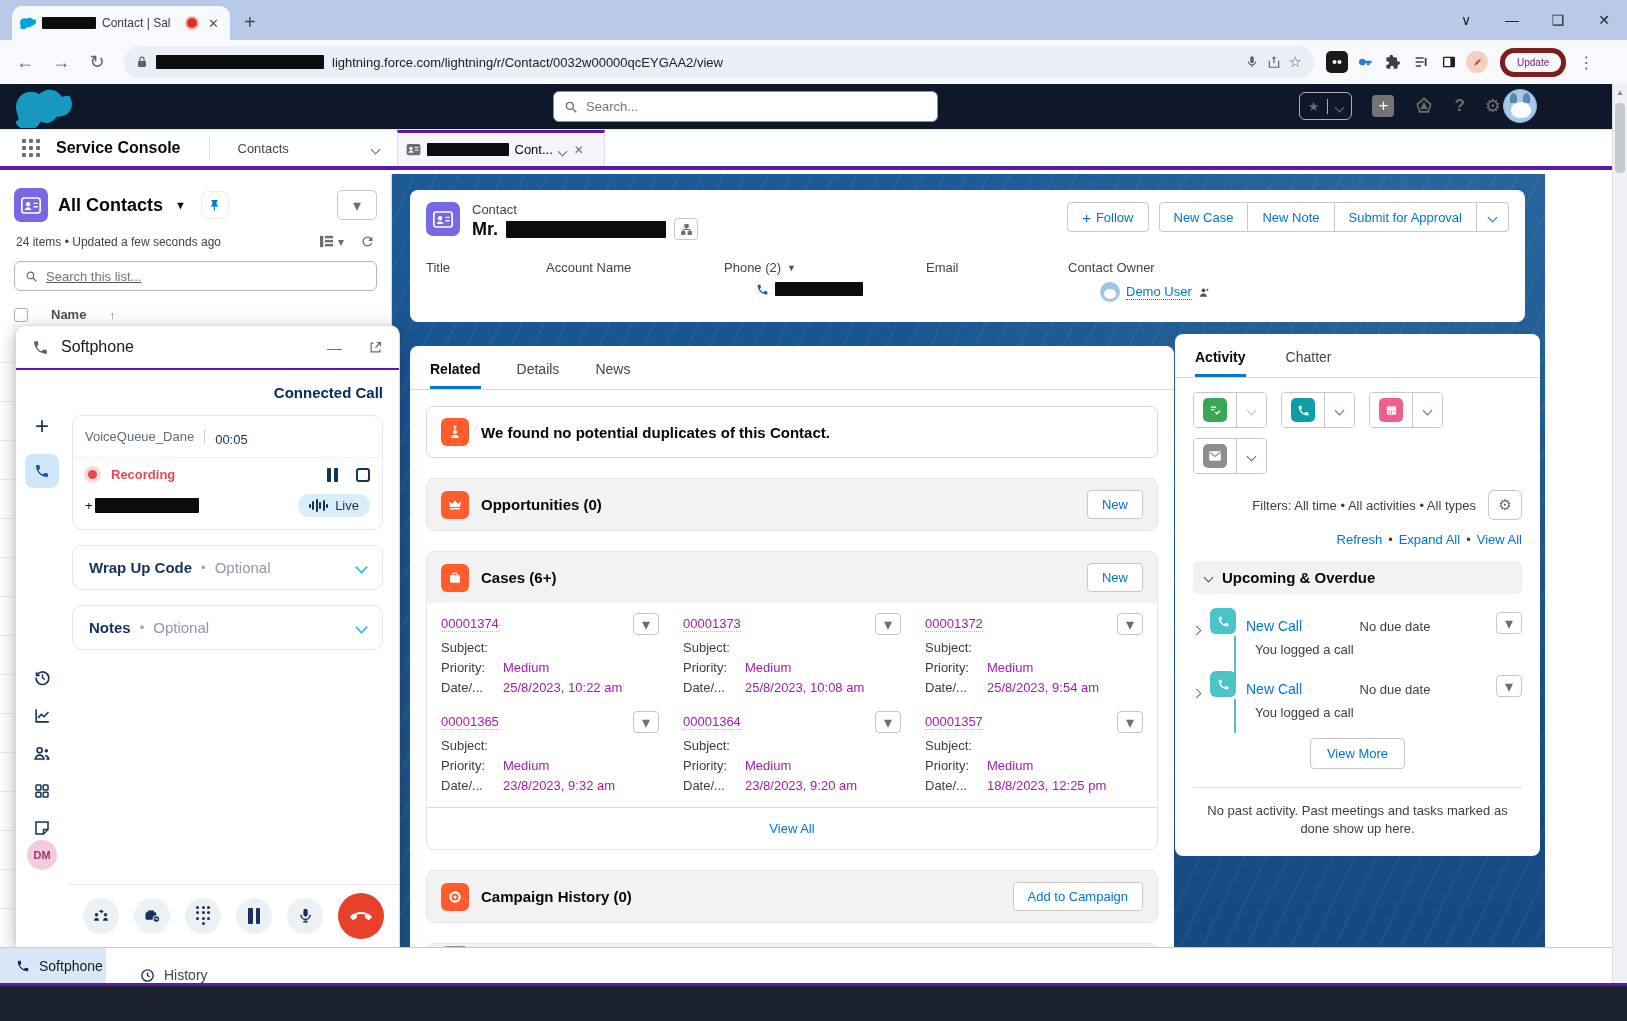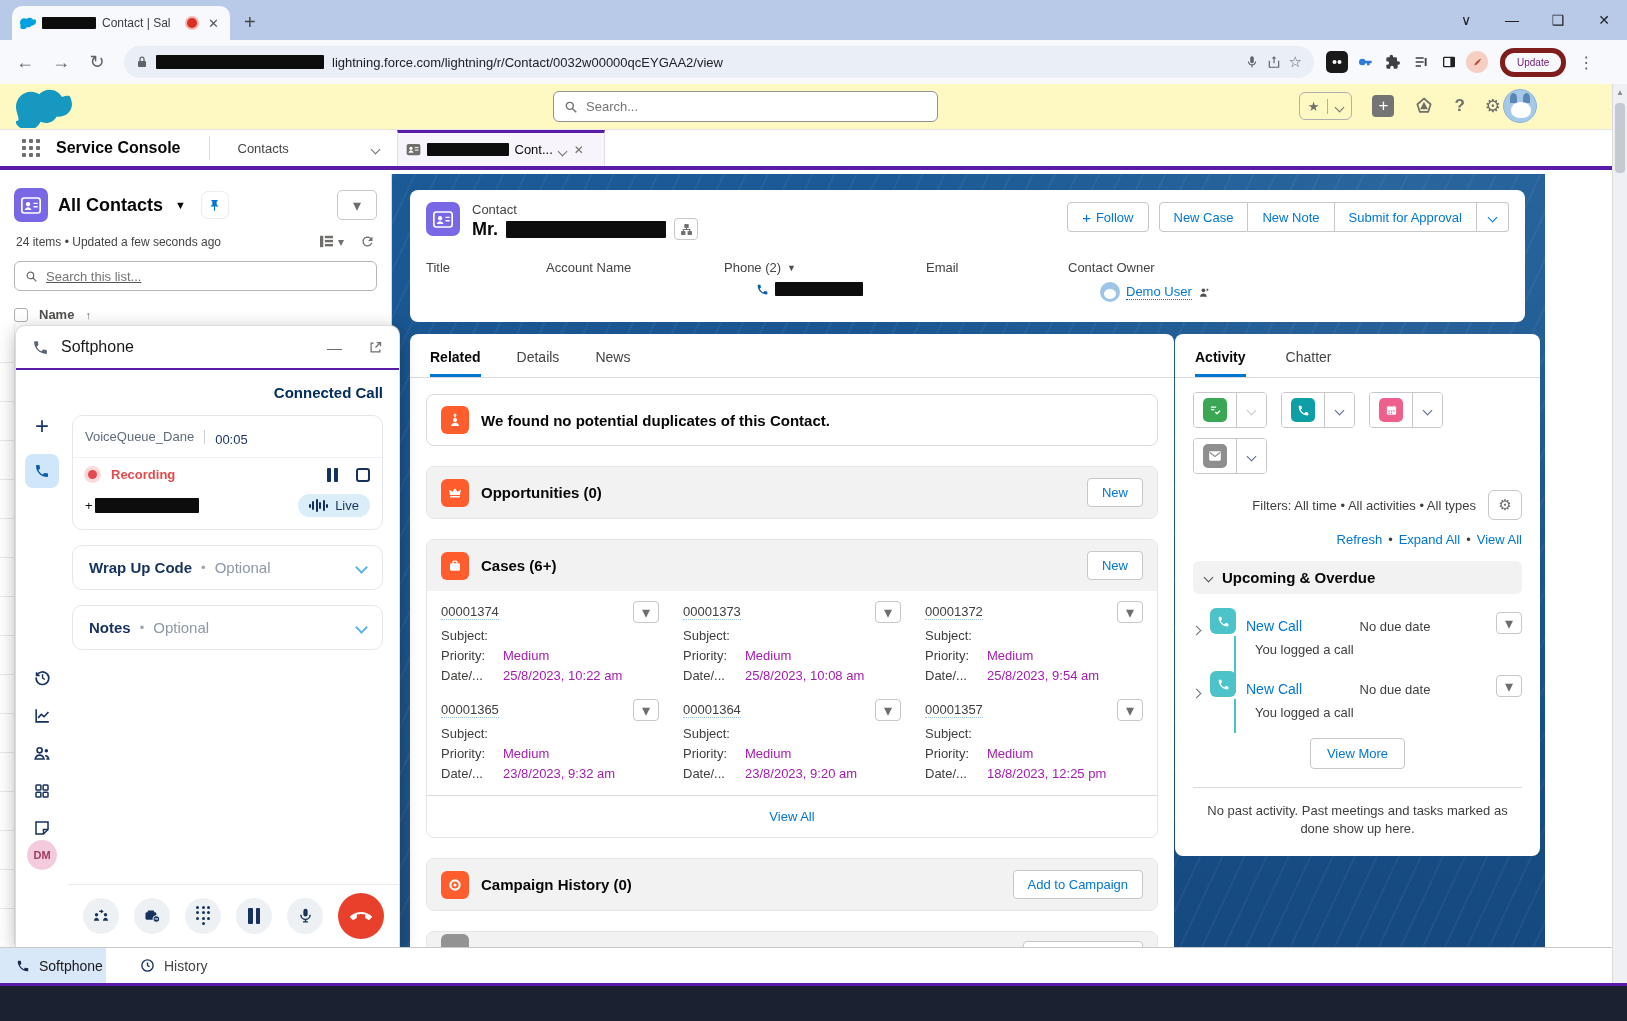--- a/index.html
+++ b/index.html
@@ -20,21 +20,21 @@
   .toolbar { left:0; top:40px; width:1627px; height:44px; background:#f7f9fc; display:flex; align-items:center; padding:0 10px; gap:6px; }
   .navbtn { font-size:18px; color:#5f6368; width:30px; text-align:center; }
   .omnibox { flex:1; max-width:1190px; height:32px; background:#e9eef7; border-radius:16px; display:flex; align-items:center; padding:0 12px; gap:8px; margin:0 6px; }
   .urltext { font-size:13px; color:#202124; white-space:nowrap; overflow:hidden; flex:1; }
   .omni-ic { color:#5f6368; }
   .ext { width:22px; height:22px; border-radius:5px; display:flex; align-items:center; justify-content:center; }
   .update-btn { border:5px solid #7f1d1d; color:#701a75; border-radius:14px; font-size:10px; padding:4px 12px; margin-left:6px; }
   .kebab { font-size:16px; color:#5f6368; padding:0 6px; }
 
   
-  .sfheader { left:0; top:84px; width:1627px; height:46px; background:#fef9c3; border-bottom:1px solid #e5e5e5; }
+  .sfheader { left:0; top:84px; width:1627px; height:46px; background:#0f172a; border-bottom:1px solid #e5e5e5; }
   .sfsearch { position:absolute; left:553px; top:7px; width:385px; height:31px; border:1px solid #919191; border-radius:6px; background:#fff; display:flex; align-items:center; padding:0 10px; gap:8px; }
   .sfsearch input { border:none; outline:none; font-size:13px; color:#555; flex:1; background:transparent; font-family:"Liberation Sans",sans-serif; }
   .hdr-icons { position:absolute; right:88px; top:8px; display:flex; align-items:center; gap:20px; color:#706e6b; }
   .fav-pill { border:1px solid #b0b0b0; border-radius:6px; height:28px; display:flex; align-items:center; }
   .fav-pill .seg { padding:0 8px; font-size:13px; color:#706e6b; }
   .fav-pill .seg + .seg { border-left:1px solid #b0b0b0; }
   .plus-tile { width:22px; height:22px; background:#747474; border-radius:4px; color:#fff; font-size:17px; line-height:21px; text-align:center; }
   .astro { position:absolute; right:90px; top:5px; width:34px; height:34px; border-radius:50%; background:#a7c9e8; overflow:hidden; border:1px solid #8fb4d9; }
   .astro .face { position:absolute; left:7px; top:12px; width:20px; height:16px; background:#fdfdfd; border-radius:50% 50% 45% 45%; }
   .astro .ear1,.astro .ear2 { position:absolute; top:3px; width:7px; height:10px; background:#5a87b4; border-radius:50% 50% 0 0; }
@@ -62,21 +62,21 @@
   .obj-tile { width:34px; height:34px; border-radius:7px; background:#7868e6; display:flex; align-items:center; justify-content:center; flex-shrink:0; }
   .lp-title { font-size:18px; font-weight:bold; color:#080707; }
   .lp-carat { font-size:11px; color:#080707; margin-left:2px; }
   .pinbtn { width:26px; height:26px; border-radius:6px; box-shadow:0 0 0 1px #ececec; display:flex; align-items:center; justify-content:center; margin-left:6px; }
   .lp-dd { margin-left:auto; width:40px; height:30px; border:1px solid #c9c7c5; border-radius:5px; display:flex; align-items:center; justify-content:center; color:#706e6b; }
   .lp-sub { display:flex; align-items:center; padding:12px 16px 0 16px; font-size:12px; color:#444; }
   .lp-sub .spacer { flex:1; }
   .lp-sub .ic { color:#706e6b; margin-left:16px; }
   .lp-search { margin:12px 14px 0 14px; height:30px; border:1px solid #b8b6b4; border-radius:6px; display:flex; align-items:center; padding:0 10px; gap:8px; }
   .lp-search input { border:none; outline:none; flex:1; font-size:13px; color:#555; font-family:"Liberation Sans",sans-serif;text-decoration:underline; }
-  .lp-colhead { display:flex; align-items:center; margin:16px 14px 0 14px; gap:11px; }
+  .lp-colhead { display:flex; align-items:center; margin:16px 14px 0 14px; gap:23px; }
   .cbx { width:14px; height:14px; border:1px solid #b0adab; border-radius:3px; }
   .lp-col { font-size:13px; font-weight:bold; color:#514f4d; }
   .rows-strip { position:absolute; left:0; top:150px; width:15px; height:620px; background:repeating-linear-gradient(#fff 0 38px, #e9e9e9 38px 39px); border-right:1px solid #eee; }
 
   
   .record { left:392px; top:0; width:1153px; height:773px;
     background:
       radial-gradient(circle at 88% 6%, rgba(255,255,255,.07), transparent 42%),
       radial-gradient(circle at 10% 90%, rgba(255,255,255,.05), transparent 38%),
       repeating-linear-gradient(115deg, rgba(255,255,255,.045) 0 2px, transparent 2px 20px),
@@ -97,37 +97,37 @@
   .hl-fields { display:flex; margin-top:20px; }
   .fld { margin-right:56px; }
   .fld-label { font-size:13px; color:#444; display:flex; align-items:center; gap:6px; }
   .fld-val { font-size:13px; color:#080707; margin-top:7px; display:flex; align-items:center; gap:6px;margin-left:32px; }
   .link { color:#0176d3; }
   .dotted { border-bottom:1px dotted #0176d3; }
   .owner-av { width:20px; height:20px; border-radius:50%; background:#9ec4e8; position:relative; overflow:hidden; }
   .owner-av i { position:absolute; left:4px; top:7px; width:12px; height:10px; background:#fff; border-radius:50%; }
 
   
-  .maincard { left:18px; top:160px; width:764px; height:640px; background:#fff; border-radius:8px 8px 0 0; }
+  .maincard { left:18px; top:172px; width:764px; height:640px; background:#fff; border-radius:8px 8px 0 0; }
   .tabsrow { height:44px; border-bottom:1px solid #dddbda; display:flex; align-items:flex-end; padding:0 20px; gap:36px; }
   .mtab { font-size:14px; color:#444; padding-bottom:12px; }
   .mtab.active { font-weight:bold; color:#080707; border-bottom:3px solid #0176d3; padding-bottom:9px; }
   .mbody { padding:16px 16px 0 16px; }
   .alertcard { border:1px solid #dddbda; border-radius:8px; padding:11px 14px; display:flex; align-items:center; gap:12px; }
   .icotile { width:28px; height:28px; border-radius:6px; display:flex; align-items:center; justify-content:center; flex-shrink:0; }
   .orange { background:#ff5d2d; }
   .alert-text { font-size:15px; font-weight:bold; color:#080707; }
   .relcard { border:1px solid #e5e5e5; border-radius:8px; margin-top:20px; overflow:hidden; }
   .relhead { background:#f3f2f2; padding:11px 14px; display:flex; align-items:center; gap:12px; }
   .reltitle { font-size:15px; font-weight:bold; color:#080707; }
   .relhead .btn { margin-left:auto; height:29px; }
   .cases-grid { display:grid; grid-template-columns:1fr 1fr 1fr; padding:10px 14px 14px 14px; column-gap:24px; row-gap:16px; }
   .casetile {}
   .case-top { display:flex; align-items:center; }
-  .case-num { font-size:13px; color:#404040; border-bottom:1px dotted #9cc4e8; }
+  .case-num { font-size:13px; color:#a21caf; border-bottom:1px dotted #9cc4e8; }
   .mini-dd { margin-left:auto; width:26px; height:22px; border:1px solid #c9c7c5; border-radius:4px; display:flex; align-items:center; justify-content:center; color:#706e6b; }
   .case-row { display:flex; font-size:13px; margin-top:5px; }
   .case-lbl { width:62px; color:#3e3e3c; flex-shrink:0; }
   .case-val { color:#a21caf; }
   .viewall { border-top:1px solid #dddbda; text-align:center; padding:13px 0; font-size:13px; }
   .partialcard { background:#f3f2f2; border:1px solid #e5e5e5; border-radius:8px 8px 0 0; margin-top:20px; height:34px; padding:10px 14px; display:flex; align-items:center; gap:12px; overflow:hidden; }
   .greytile { background:#939393; }
   .partial-btn { margin-left:auto; width:120px; height:40px; background:#fff; border:1px solid #c9c7c5; border-radius:4px; margin-top:26px; }
 
   
@@ -991,21 +991,21 @@
   </div>
 </div>
 
 <div class="abs utilbar">
   <div class="util-tab active">
     <svg width="14" height="14" viewBox="0 0 24 24" fill="#1b2b4d">
         <path d="M6.62 10.79c1.44 2.83 3.76 5.14 6.59 6.59l2.2-2.21c.27-.27.67-.36 1.02-.24 1.12.37 2.33.57 3.57.57.55 0 1 .45 1 1V20c0 .55-.45 1-1 1-9.39 0-17-7.61-17-17 0-.55.45-1 1-1h3.5c.55 0 1 .45 1 1 0 1.25.2 2.45.57 3.57.11.35.03.74-.25 1.02l-2.2 2.2z"></path>
       </svg>
     <span>Softphone</span>
   </div>
-  <div class="util-tab" style="margin-left:14px;color:#444;">
+  <div class="util-tab" style="margin-left:14px;color:#444;align-items:flex-end;">
     <svg width="15" height="15" viewBox="0 0 24 24" fill="none" stroke="#16325c" stroke-width="2.2">
         <circle cx="12" cy="12" r="9"></circle>
         <path d="M12 7v5l3.5 2"></path>
       </svg>
     <span>History</span>
   </div>
 </div>
 <div class="abs purpleline"></div>
 <div class="abs darkstrip"></div>
 

